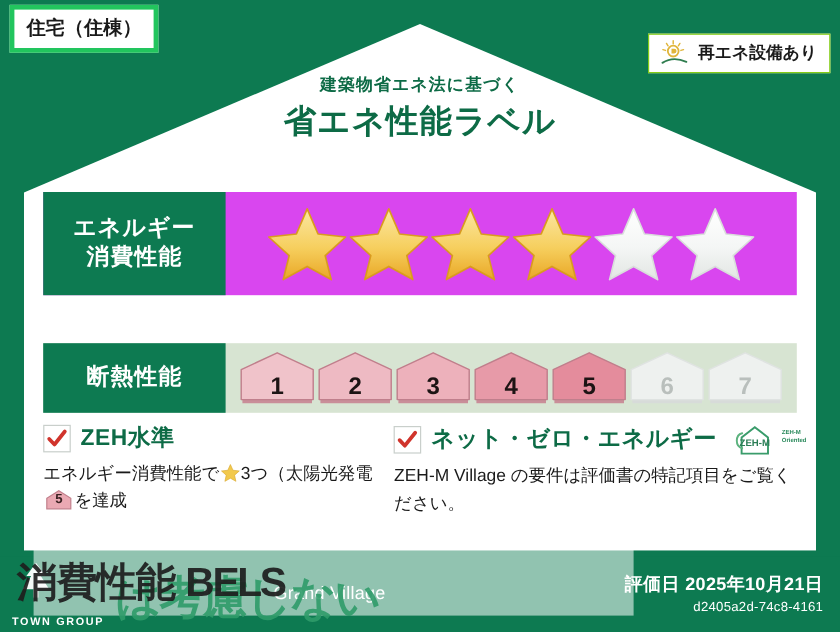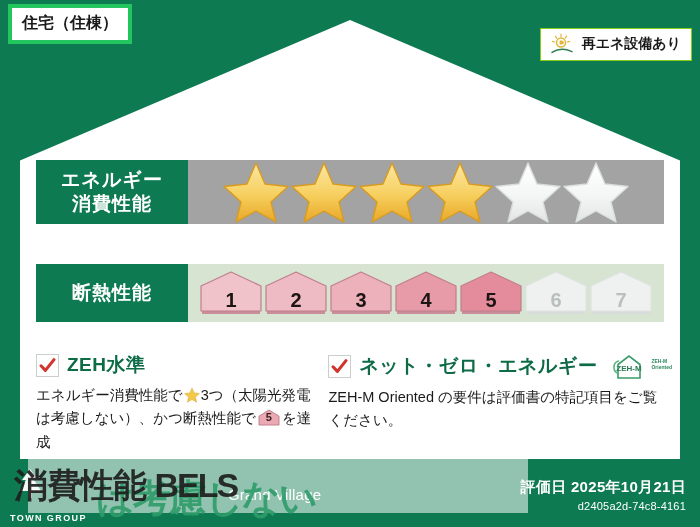--- a/index.html
+++ b/index.html
@@ -51,21 +51,21 @@
     margin-bottom:3px;
   }
   .title-main{
     font-size:27px;font-weight:700;color:#0d6b46;letter-spacing:1px;
   }
 
   
   .rows{position:absolute;left:36px;right:36px;top:160px;z-index:6;}
   .perf-row{
     display:flex;align-items:stretch;margin-bottom:10px;
-    background:#a3a3a3;height:64px;
+    background:#d946ef;height:86px;
   }
   .perf-row.insul{height:58px;background:#d7e4d2;margin-top:40px;}
   .perf-label{
     background:#0d7a51;color:#ffffff;
     width:152px;min-width:152px;
     display:flex;flex-direction:column;align-items:center;justify-content:center;
     font-size:19px;font-weight:700;line-height:1.25;letter-spacing:1px;
   }
   .perf-label .l2{display:block;}
   .perf-value{
@@ -187,20 +187,24 @@
           <line x1="20.6" y1="8.4" x2="18.4" y2="9"></line>
         </g>
         <circle cx="12" cy="9.6" r="4.5" fill="none" stroke="#e0b53a" stroke-width="1.5"></circle>
         <path d="M10.6 7.6 h2.2 a2 2 0 0 1 0 4 h-2.2 z" fill="#e0b53a"></path>
         <path d="M3 19.4 Q12 13.6 23 18.6" fill="none" stroke="#2f7d4f" stroke-width="1.5" stroke-linecap="round"></path>
       </svg>
     </span>
     <span class="lbl">再エネ設備あり</span>
   </div>
 
+  <div class="title-wrap">
+    <div class="title-sub">建築物省エネ法に基づく</div>
+    <div class="title-main">省エネ性能ラベル</div>
+  </div>
 
   <div class="rows">
 
     <div class="perf-row">
       <div class="perf-label">
         <span class="l1">エネルギー</span>
         <span class="l2">消費性能</span>
       </div>
       <div class="perf-value">
         <div class="stars-row" id="stars-row">
@@ -326,21 +330,21 @@
         <span class="chk">
           <svg viewBox="0 0 21 21" width="21" height="21">
             <path d="M4 10.8 L8.4 15.4 L17 4.6" fill="none" stroke="#d0342c" stroke-width="3.1" stroke-linecap="round" stroke-linejoin="round"></path>
           </svg>
         </span>
         <span class="note-title">ZEH水準</span>
       </div>
       <div class="note-body">
         <span>エネルギー消費性能で</span><span><svg class="inline-star" viewBox="0 0 22 21">
             <polygon points="11,1 14,7.6 21.2,8.4 15.8,13.2 17.3,20.3 11,16.7 4.7,20.3 6.2,13.2 0.8,8.4 8,7.6" fill="#f2c94c" stroke="#d9a82e" stroke-width="0.7"></polygon>
-          </svg></span><span>3つ（太陽光発電</span><br><span>は考慮しない）、かつ断熱性能で</span><span class="inline-house">
+          </svg></span><span>3つ（太陽光発電</span><br><span class="inline-house">
           <svg viewBox="0 0 22 17" width="22" height="17">
             <path d="M1 16 V7.2 L11 1 L21 7.2 V16 Z" fill="#eaa9b3" stroke="#c2808c" stroke-width="1"></path>
           </svg>
           <span class="n">5</span>
         </span><span>を達成</span>
       </div>
     </div>
 
     <div class="note-col right">
       <div class="note-head">
@@ -355,21 +359,21 @@
             <path d="M9 26 V12.5 L20 4 L31 12.5 V26 Z" fill="none" stroke="#3a9c6b" stroke-width="1.6"></path>
             <path d="M9.5 9 C3.5 10.5 3.5 20 9.5 21.5" fill="none" stroke="#5db37f" stroke-width="1.6" stroke-linecap="round"></path>
             <text x="20" y="19.4" text-anchor="middle" font-family="'Liberation Sans',sans-serif" font-size="8" font-weight="700" fill="#2a7d55">ZEH-M</text>
           </svg>
           <span class="zehm-cap">
             <span>ZEH-M</span><br>
             <span>Oriented</span>
           </span>
         </span>
       </div>
-      <div class="note-body">ZEH-M Oriented の要件は評価書の特記項目をご覧ください。</div>
+      <div class="note-body">ZEH-M Village の要件は評価書の特記項目をご覧ください。</div>
     </div>
   </div>
 
   <div class="footer">
     <div class="project">Grand Village</div>
     <div class="eval">
       <div class="eval-date">評価日 2025年10月21日</div>
       <div class="eval-id">d2405a2d-74c8-4161</div>
     </div>
   </div>

